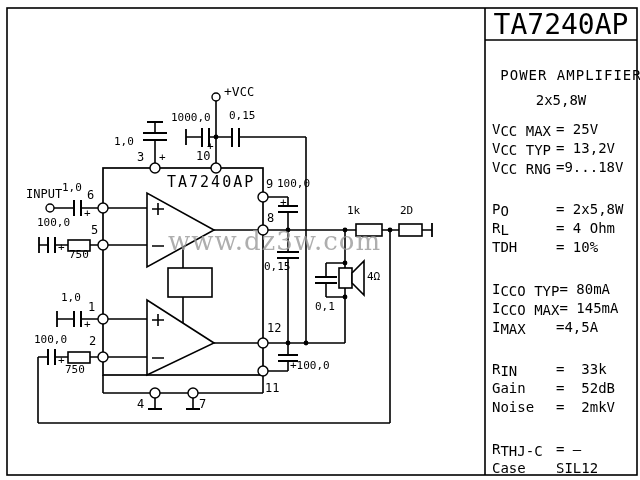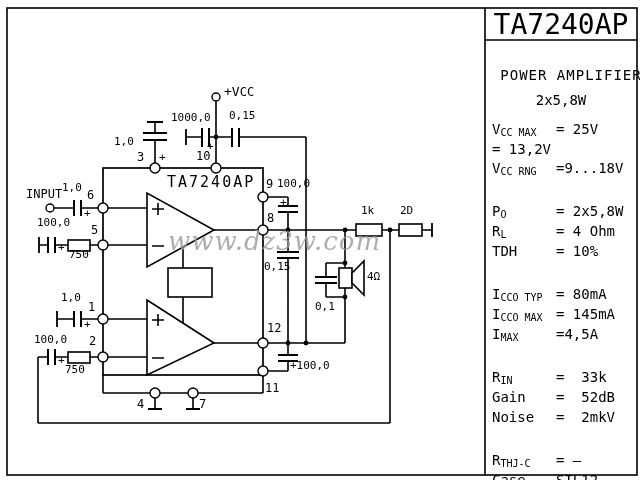--- a/index.html
+++ b/index.html
@@ -4,30 +4,30 @@
 <style>
   html,body{margin:0;padding:0;background:#fff;}
   #page{position:relative;width:640px;height:480px;background:#fff;overflow:hidden;
         font-family:"DejaVu Sans Mono","Liberation Mono",monospace;color:#000;}
   svg{position:absolute;left:0;top:0;}
   .lbl{position:absolute;font-size:11px;line-height:12px;white-space:pre;color:#000;}
   .pinnum{font-size:12px;}
   .sub{font-size:12px;}
   .ic-name{font-size:15px;letter-spacing:2px;}
   .watermark{position:absolute;left:168px;top:226px;font-family:"DejaVu Serif","Liberation Serif",serif;
-             font-style:italic;font-size:26px;color:#9a9a9a;opacity:.8;letter-spacing:1px;pointer-events:none;}
+             font-size:26px;color:#9a9a9a;opacity:.8;letter-spacing:1px;pointer-events:none;}
   .title-big{position:absolute;left:486px;top:9px;width:150px;height:31px;text-align:center;
              font-size:28px;line-height:32px;font-weight:normal;}
   .head1{position:absolute;left:485px;top:67px;width:172px;text-align:center;font-size:14px;letter-spacing:1px;}
   .head2{position:absolute;left:485px;top:92px;width:152px;text-align:center;font-size:14px;}
   #spec-list{position:absolute;left:492px;top:120px;width:146px;}
   .spec-row{display:flex;font-size:14px;line-height:19px;}
   .spec-row.gap{margin-top:23px;}
   .spec-name{display:inline-block;min-width:64px;white-space:pre;}
-  .spec-sub{font-size:10px;position:relative;top:2px;white-space:pre;}
+  .spec-sub{font-size:14px;position:relative;top:2px;white-space:pre;}
   .spec-val{white-space:pre;}
 </style>
 </head>
 <body>
 
 <div id="page">
 
   <svg width="640" height="480" viewBox="0 0 640 480">
 
     <g fill="none" stroke="#000" stroke-width="1.6">
@@ -152,21 +152,21 @@
   <span class="lbl" style="left:84px;top:208px">+</span>
   <span class="lbl" style="left:37px;top:217px">100,0</span>
   <span class="lbl" style="left:58px;top:242px">+</span>
   <span class="lbl" style="left:69px;top:249px">750</span>
   <span class="lbl pinnum" style="left:91px;top:224px">5</span>
 
   <span class="lbl pinnum" style="left:266px;top:178px">9</span>
   <span class="lbl" style="left:277px;top:178px">100,0</span>
   <span class="lbl" style="left:280px;top:197px">+</span>
   <span class="lbl pinnum" style="left:267px;top:212px">8</span>
-  <span class="lbl" style="left:361px;top:205px">1k</span>
+  <span class="lbl" style="left:347px;top:205px">1k</span>
   <span class="lbl" style="left:400px;top:205px">2D</span>
   <span class="lbl" style="left:264px;top:261px">0,15</span>
   <span class="lbl" style="left:367px;top:271px">4Ω</span>
   <span class="lbl" style="left:315px;top:301px">0,1</span>
 
   <span class="lbl" style="left:61px;top:292px">1,0</span>
   <span class="lbl pinnum" style="left:88px;top:301px">1</span>
   <span class="lbl" style="left:84px;top:319px">+</span>
   <span class="lbl" style="left:34px;top:334px">100,0</span>
   <span class="lbl" style="left:58px;top:355px">+</span>
@@ -184,20 +184,21 @@
   <div class="title-big">TA7240AP</div>
   <div class="head1">POWER AMPLIFIER</div>
   <div class="head2">2x5,8W</div>
   <div id="spec-list">
     <div class="spec-row">
       <span class="spec-name"><span class="spec-base">V</span><span class="spec-sub">CC MAX</span></span>
       <span class="spec-val">= 25V</span>
     </div>
 
     <div class="spec-row">
+      <span class="spec-name"><span class="spec-base">V</span><span class="spec-sub">CC TYP</span></span>
       <span class="spec-val">= 13,2V</span>
     </div>
 
     <div class="spec-row">
       <span class="spec-name"><span class="spec-base">V</span><span class="spec-sub">CC RNG</span></span>
       <span class="spec-val">=9...18V</span>
     </div>
 
     <div class="spec-row gap">
       <span class="spec-name"><span class="spec-base">P</span><span class="spec-sub">O</span></span>

